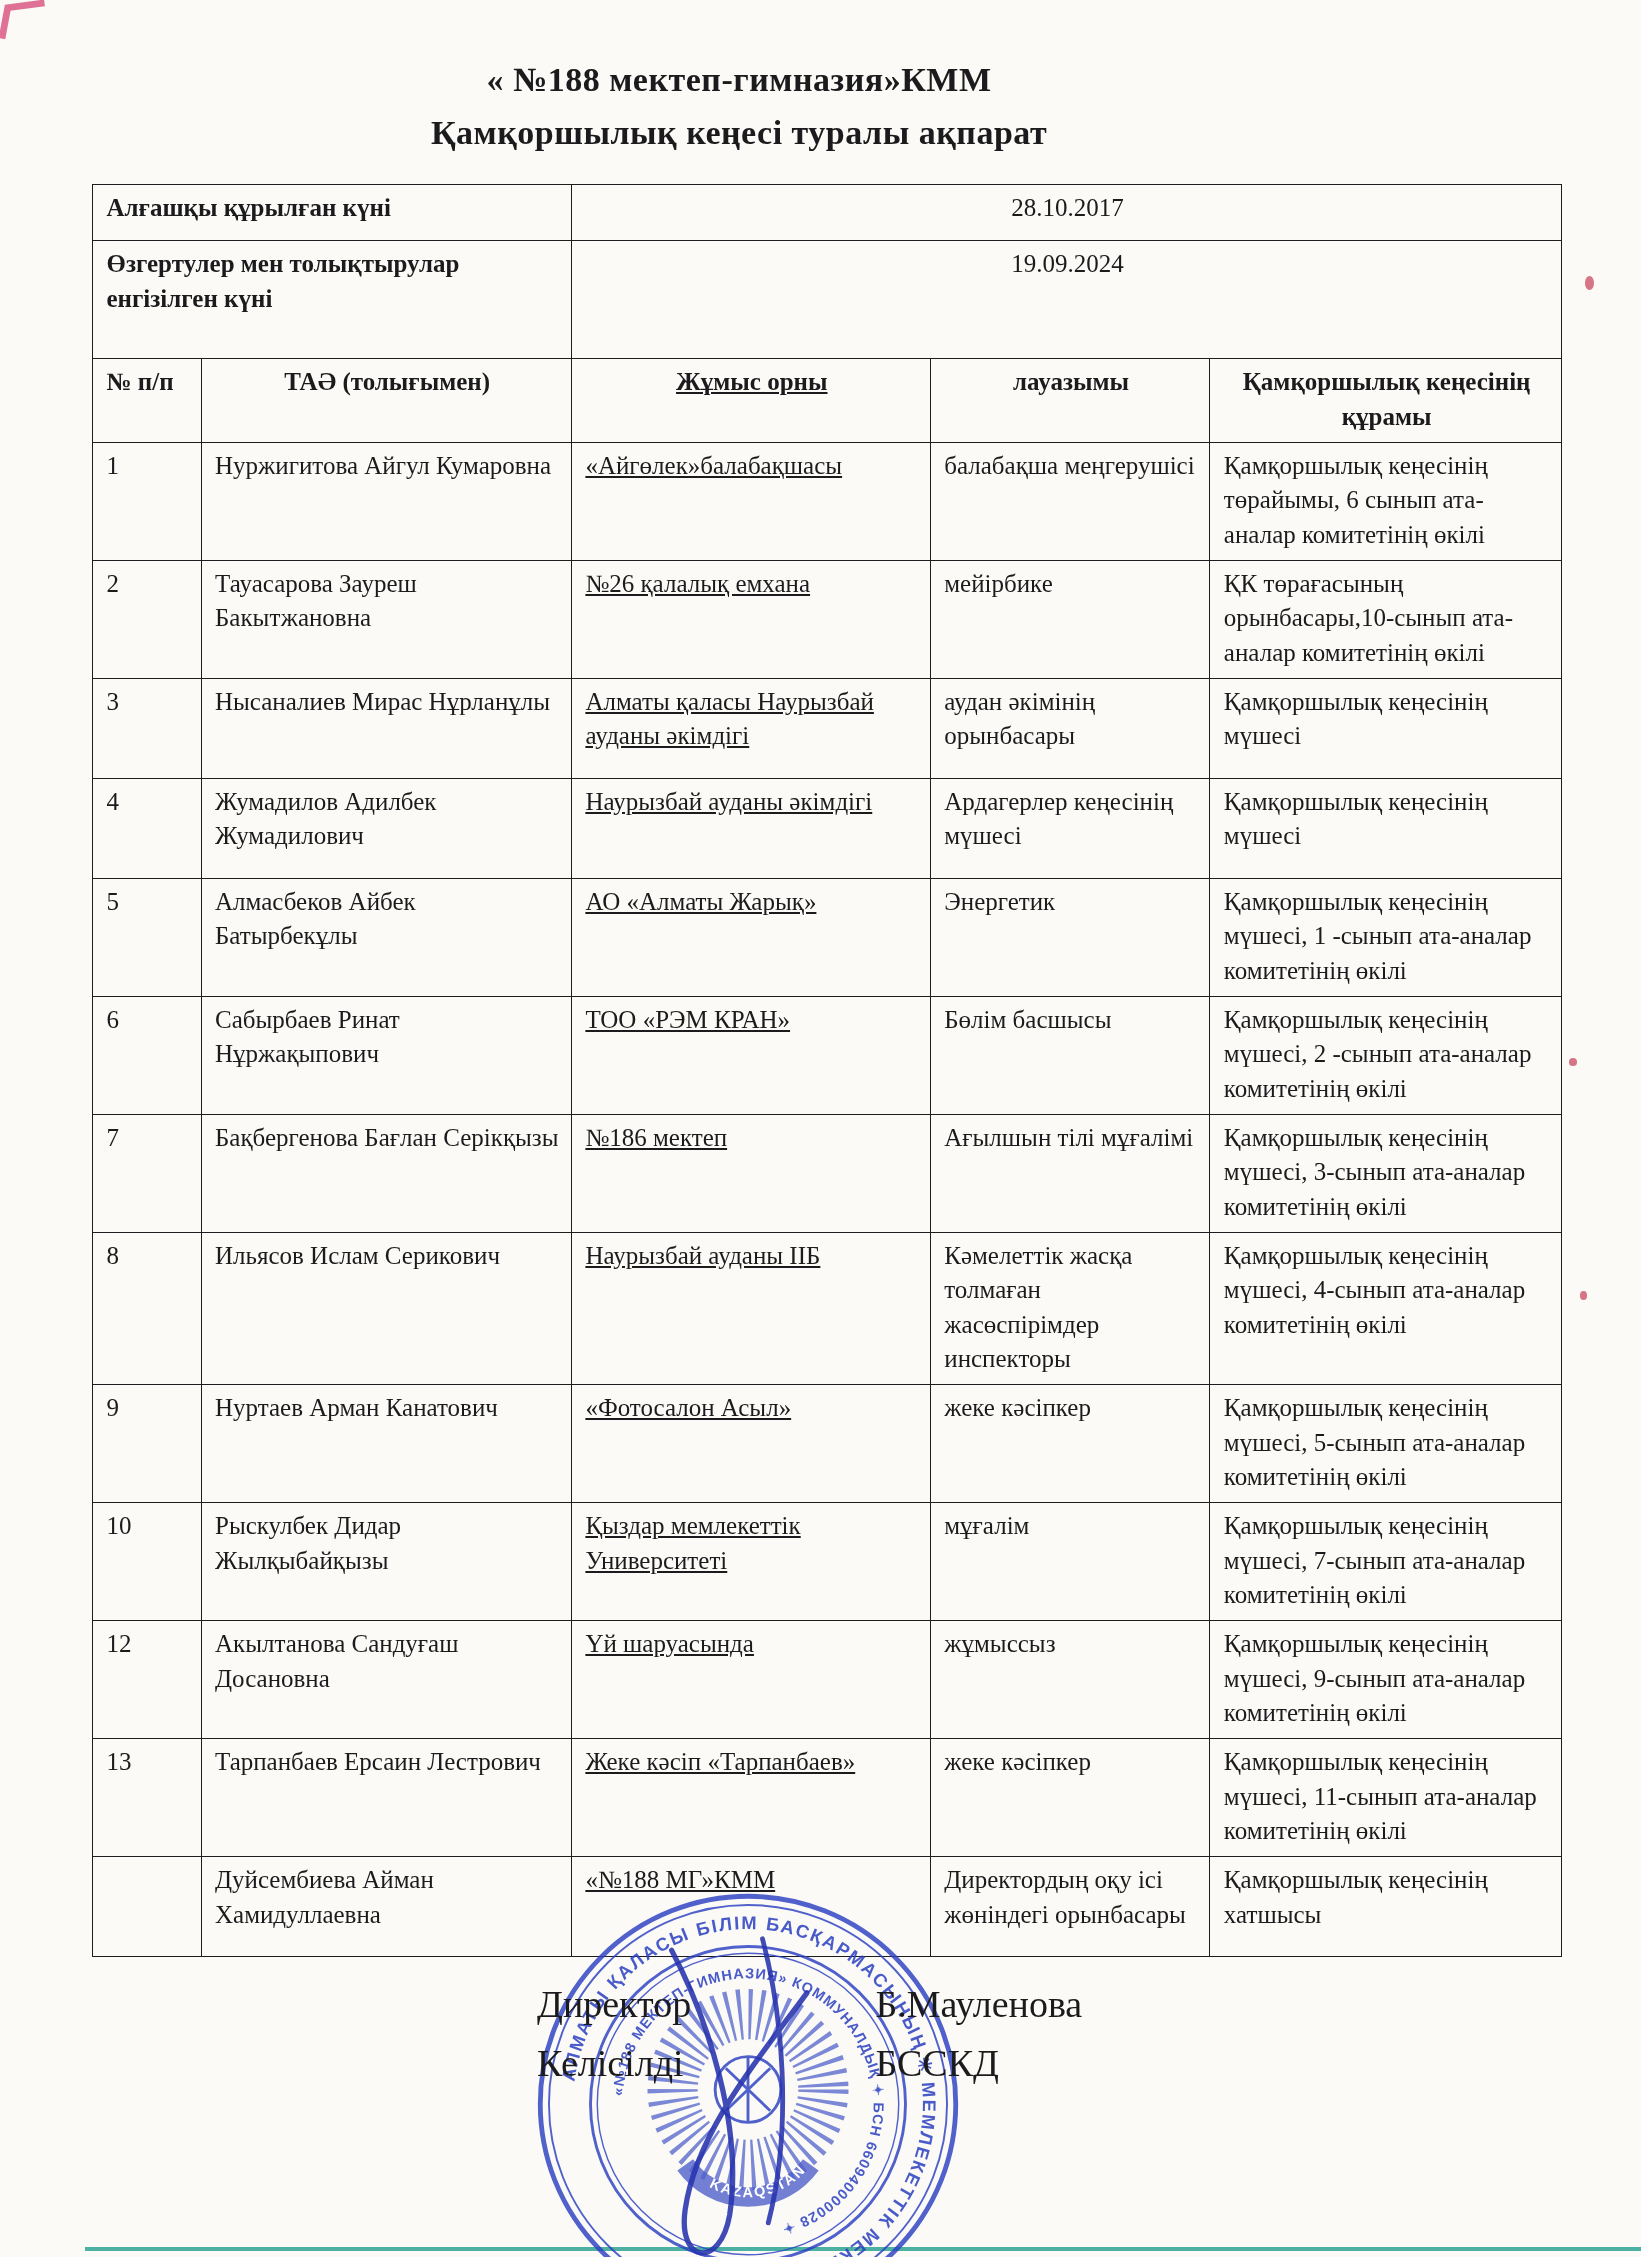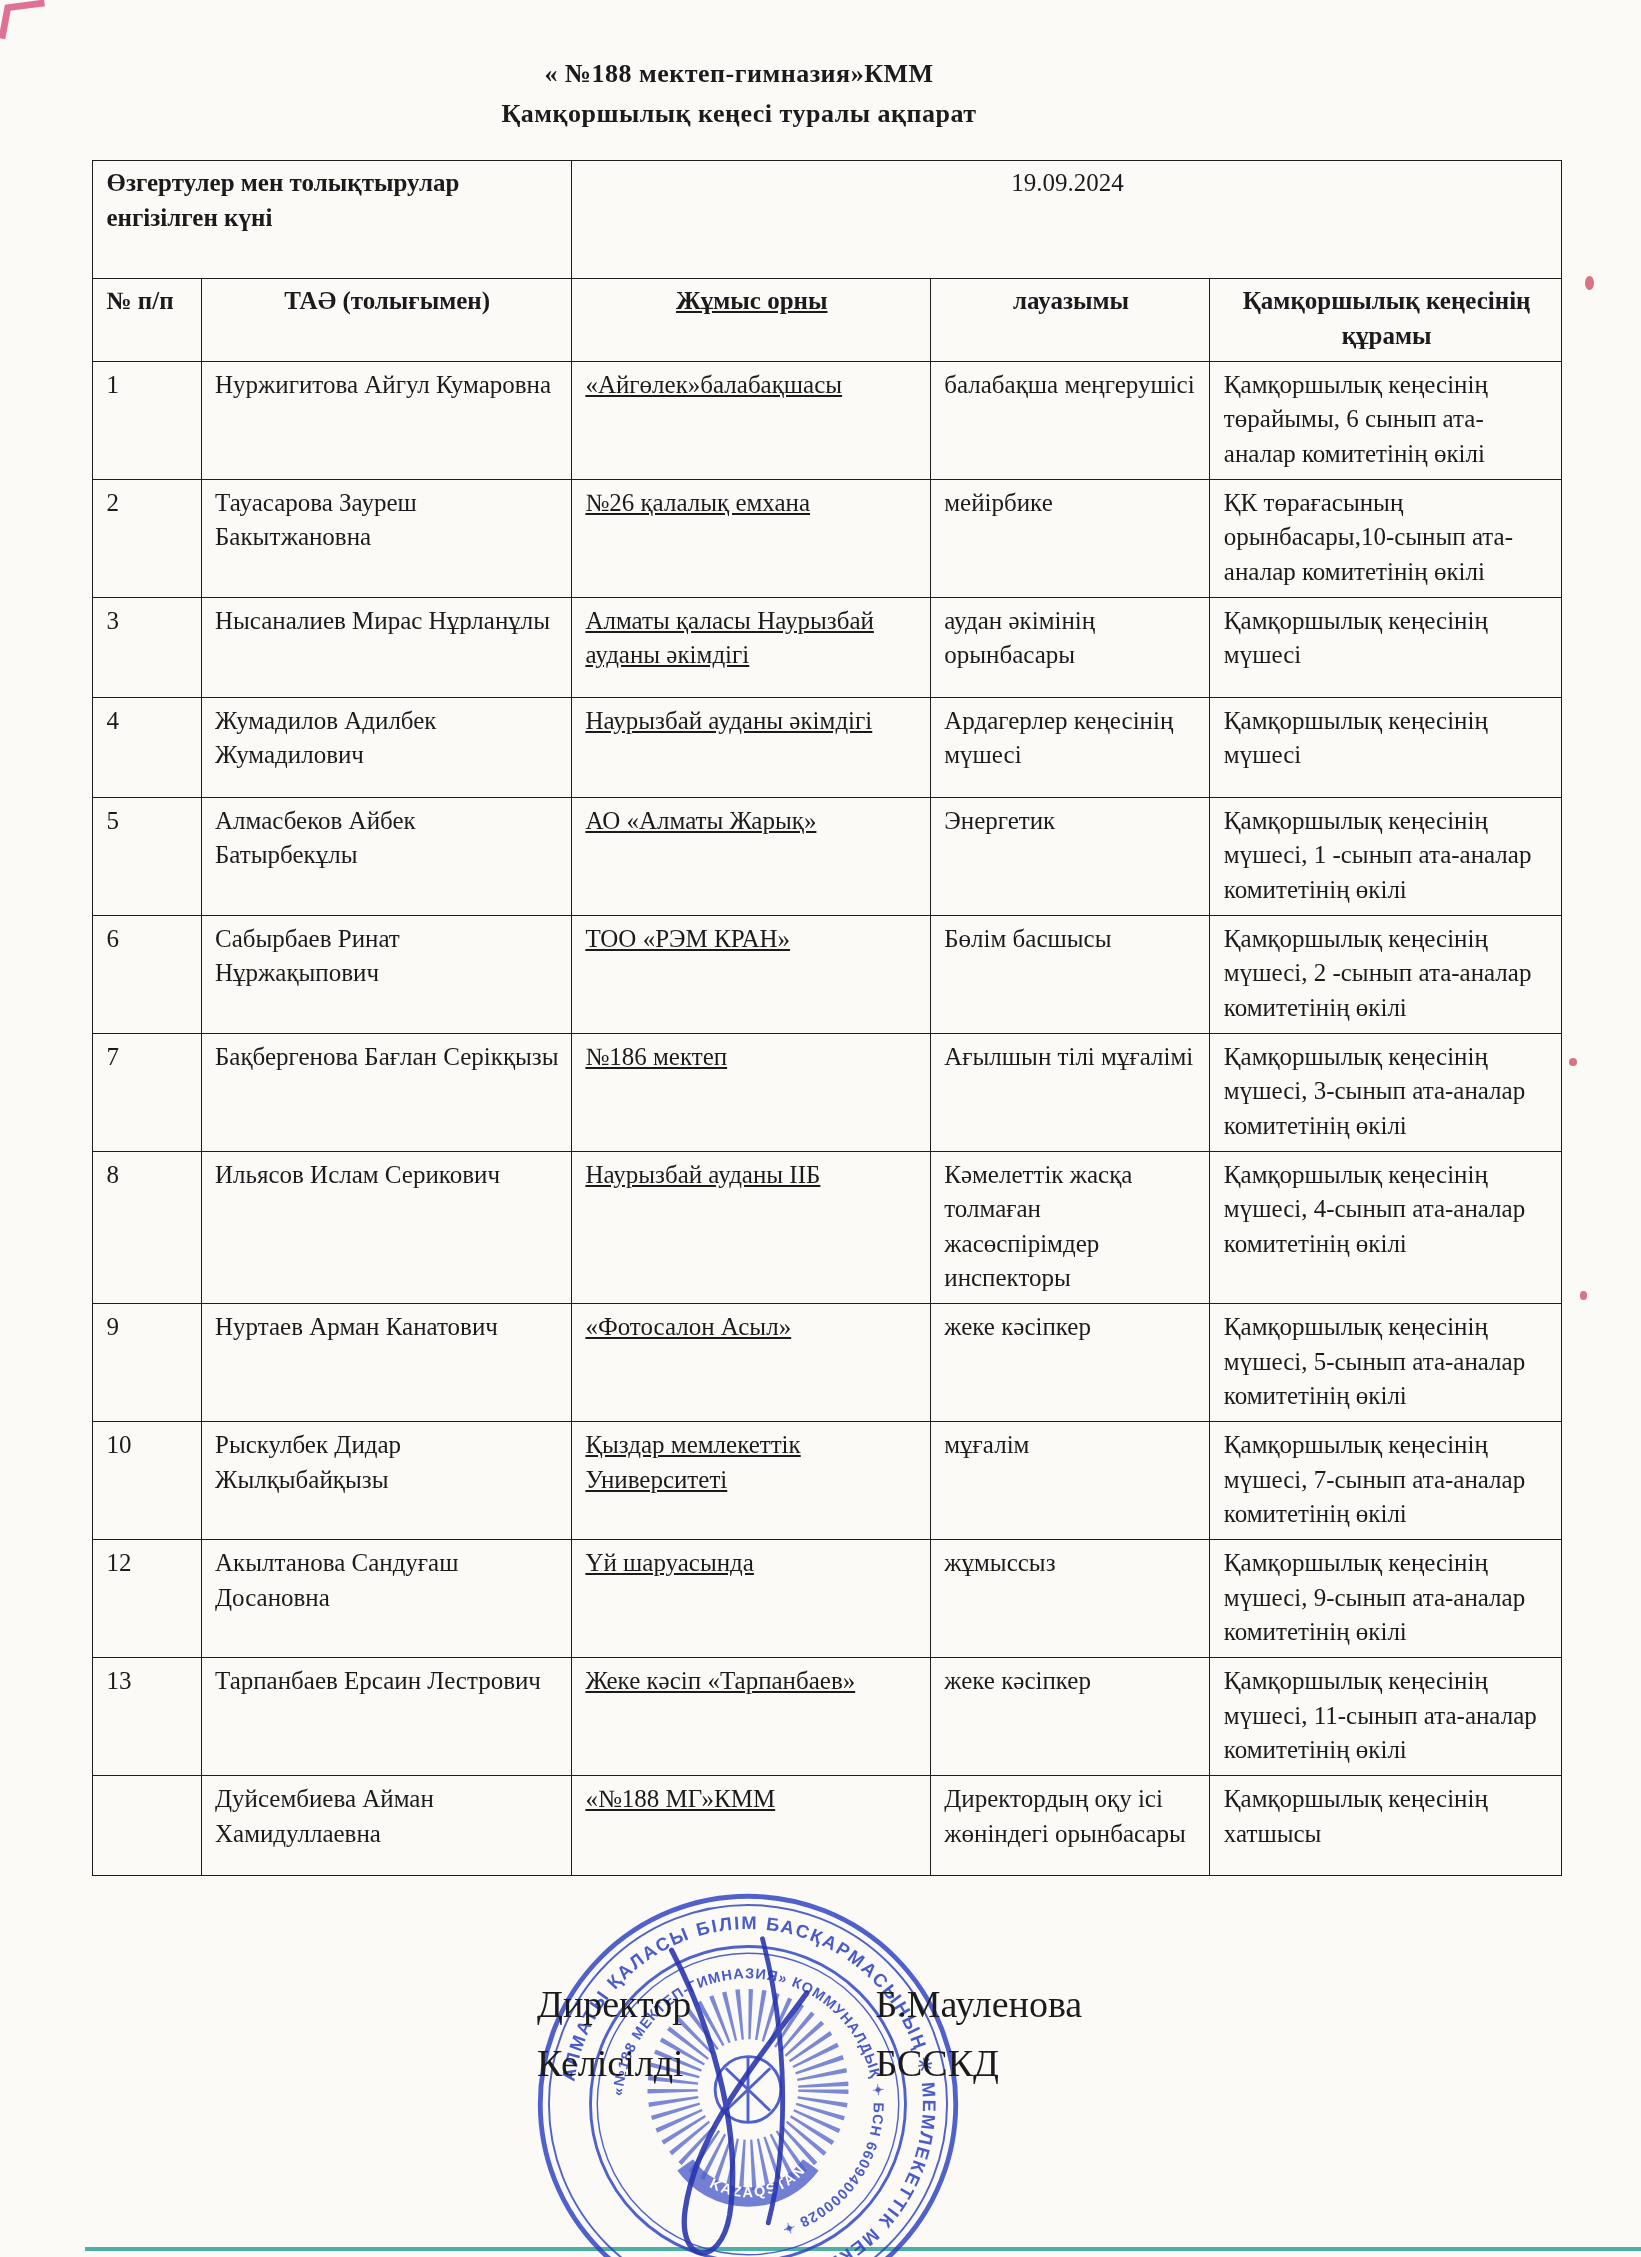--- a/index.html
+++ b/index.html
@@ -7,21 +7,21 @@
     width:1641px;height:2257px;
     background:#f7f6f1;
     font-family:"Liberation Serif", serif;
     color:#1b1b1d;
     position:relative;
     overflow:hidden;
   }
   .page{position:absolute;inset:0;background:#fbfaf6;}
   
   .title-block{margin-top:54px;width:1294px;margin-left:92px;text-align:center;}
-  .title-line{font-size:26px;font-weight:bold;line-height:1.55;letter-spacing:0.5px;}
+  .title-line{font-size:34px;font-weight:bold;line-height:1.55;letter-spacing:0.5px;}
   
   table.doc{border-collapse:collapse;margin-left:92px;margin-top:25px;width:1470px;table-layout:fixed;}
   table.doc td, table.doc th{
     border:1.9px solid #1d1d1f;
     padding:5.8px 11.6px 7.7px 13.5px;
     vertical-align:top;
     font-size:25px;
     line-height:1.38;
     word-wrap:break-word;
   }
@@ -76,20 +76,24 @@
 
   <table class="doc">
     <colgroup>
       <col class="c0">
         <col class="c1">
         <col class="c2">
         <col class="c3">
         <col class="c4">
     </colgroup>
     <tbody>
+    <tr class="i2">
+      <td colspan="2" class="info-label">Алғашқы құрылған күні</td>
+      <td colspan="3" class="info-value">28.10.2017</td>
+    </tr>
     <tr class="i3">
       <td colspan="2" class="info-label">Өзгертулер  мен толықтырулар енгізілген күні</td>
       <td colspan="3" class="info-value">19.09.2024</td>
     </tr>
     <tr class="hdr">
           <th class="c0">№ п/п</th>
           <th class="c1">ТАӘ (толығымен)</th>
           <th class="c2">Жұмыс орны</th>
           <th class="c3">лауазымы</th>
           <th class="c4">Қамқоршылық кеңесінің құрамы</th>

